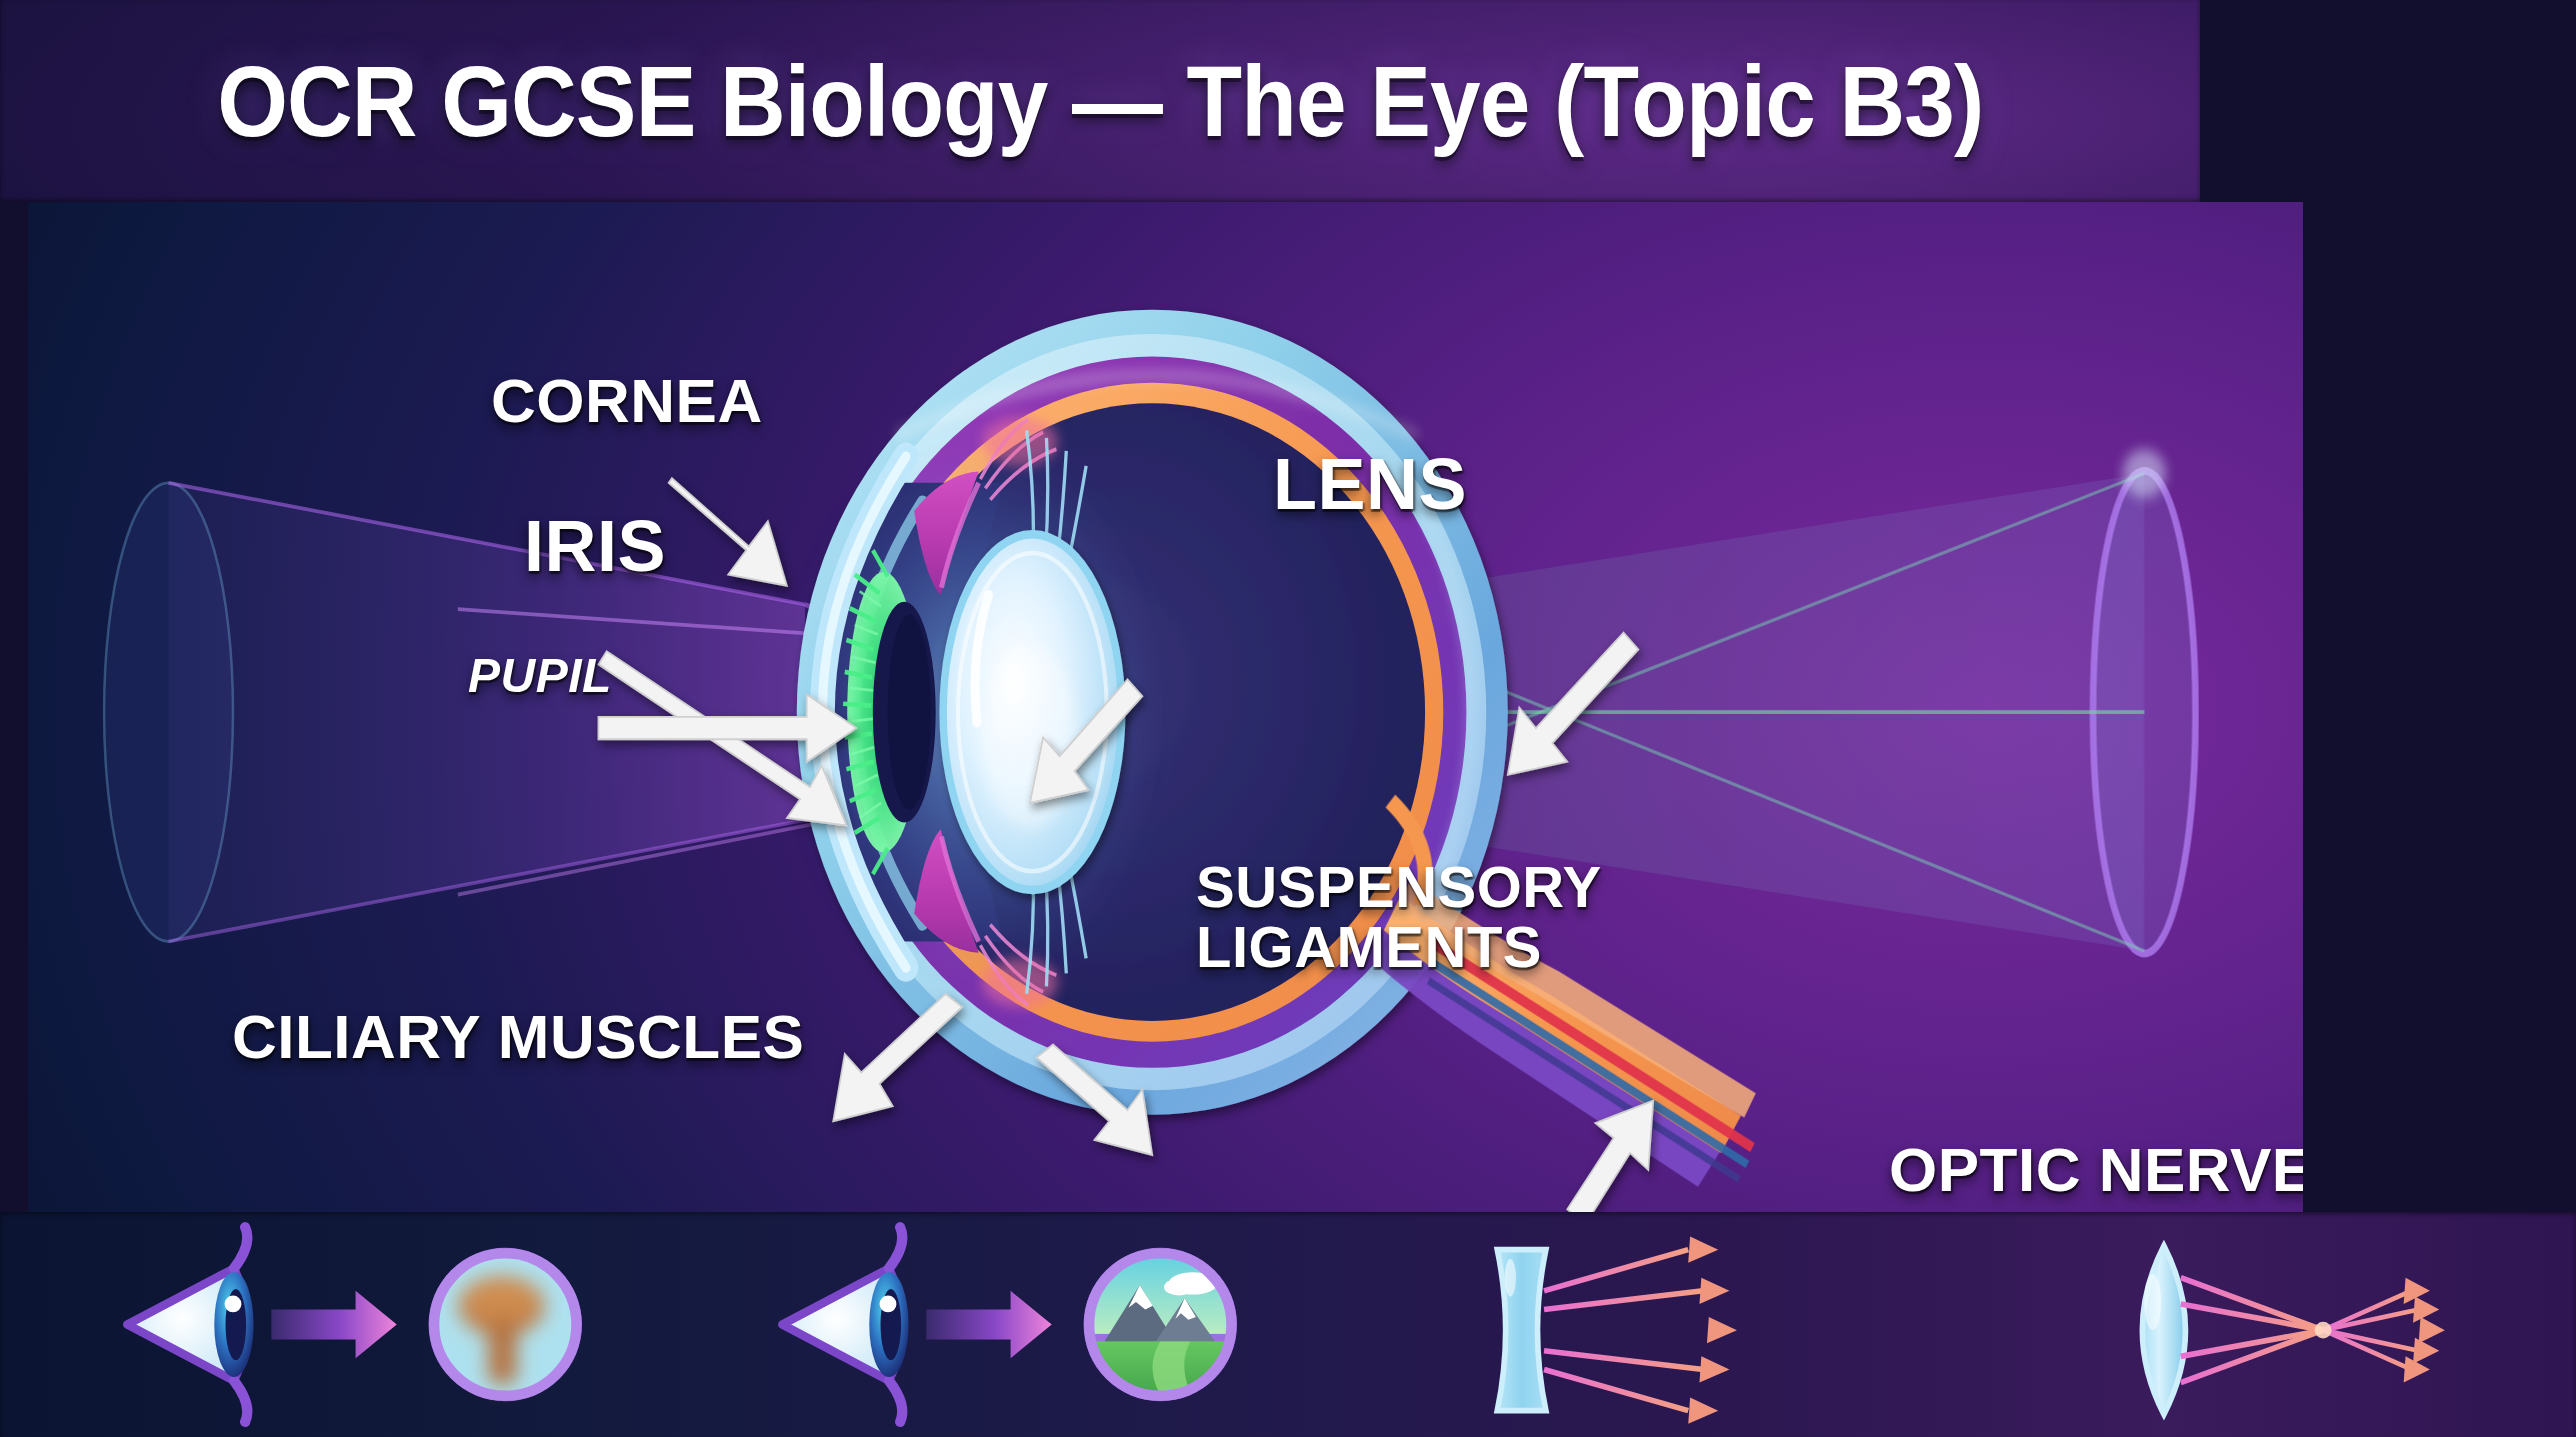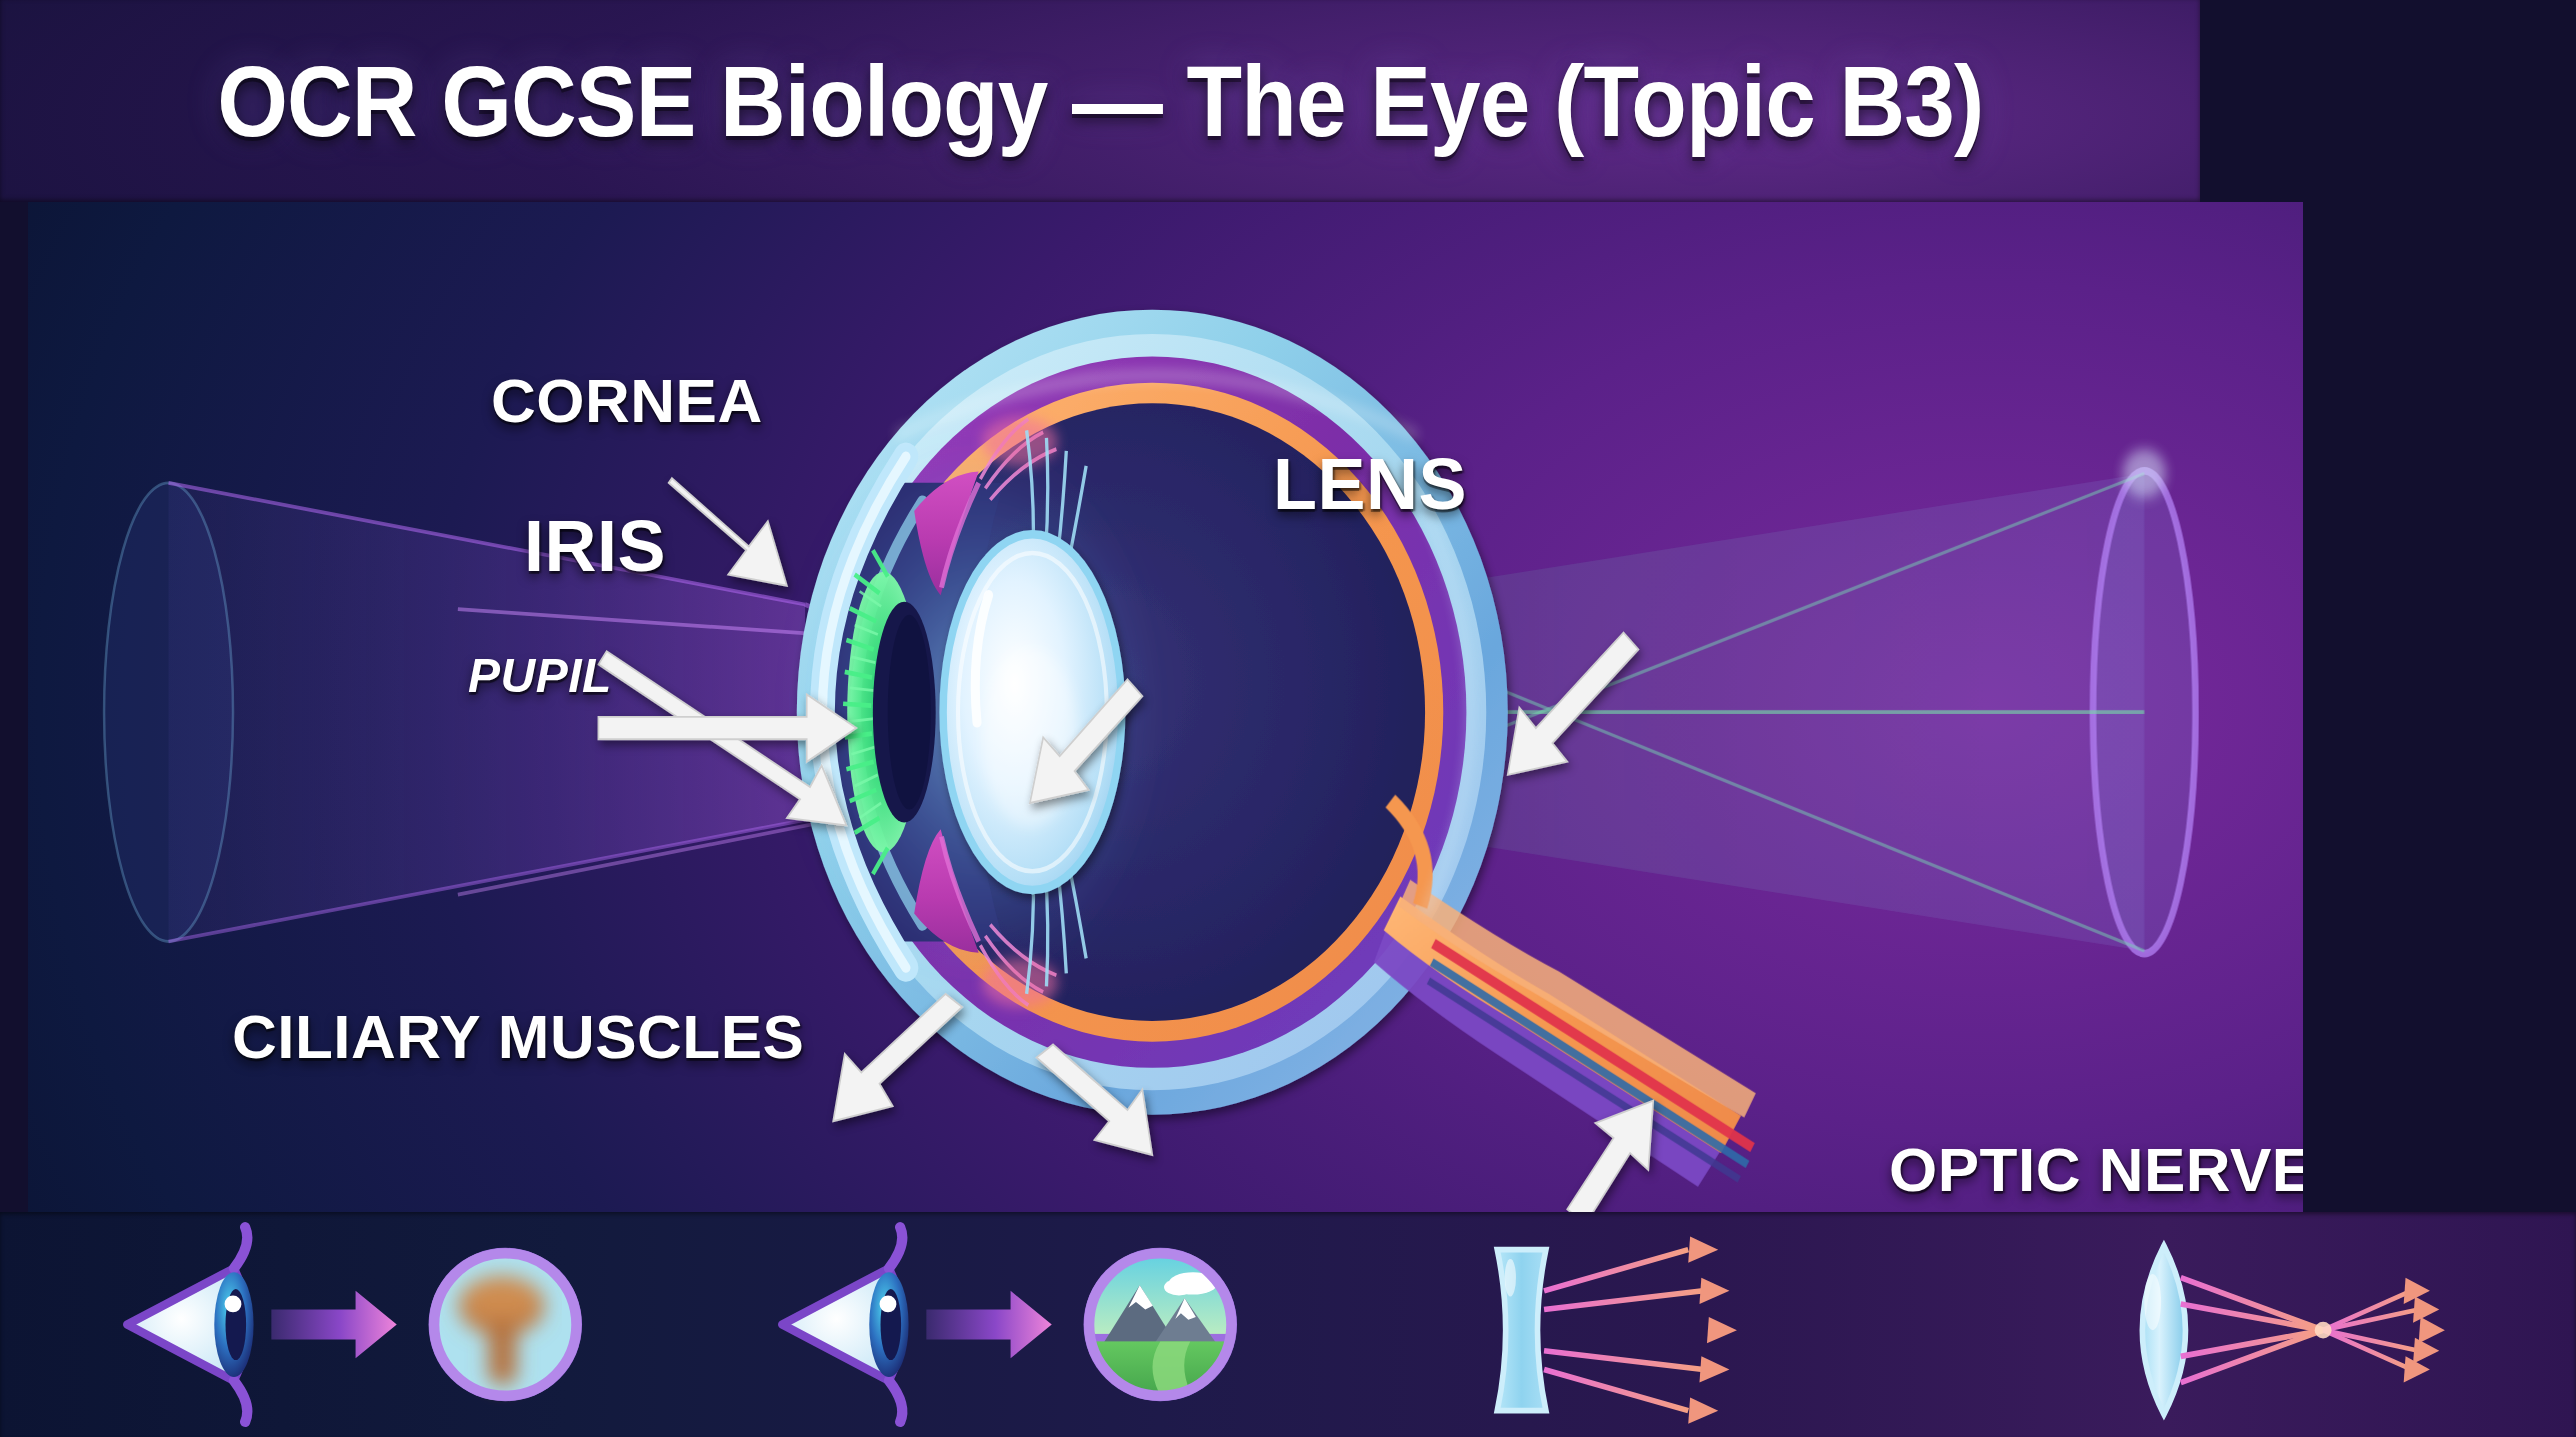--- a/index.html
+++ b/index.html
@@ -354,20 +354,24 @@
 
     <div class="dlabel" style="left:440px; top:449px; font-size:48px;font-style:italic;">
       <span>PUPIL</span>
     </div>
 
     <div class="dlabel" style="left:1245px; top:245px; font-size:72px;">
       <span>LENS</span>
     </div>
 
 
+    <div class="dlabel" style="left:1168px; top:655px; font-size:58px; text-align:left;">
+      <div>SUSPENSORY</div>
+      <div>LIGAMENTS</div>
+    </div>
 
     <div class="dlabel" style="left:1861px; top:936px; font-size:62px;">
       <span>OPTIC NERVE</span>
     </div>
 
     <div class="dlabel" style="left:204px; top:803px; font-size:62px;">
       <span>CILIARY MUSCLES</span>
     </div>
 
   </div>

